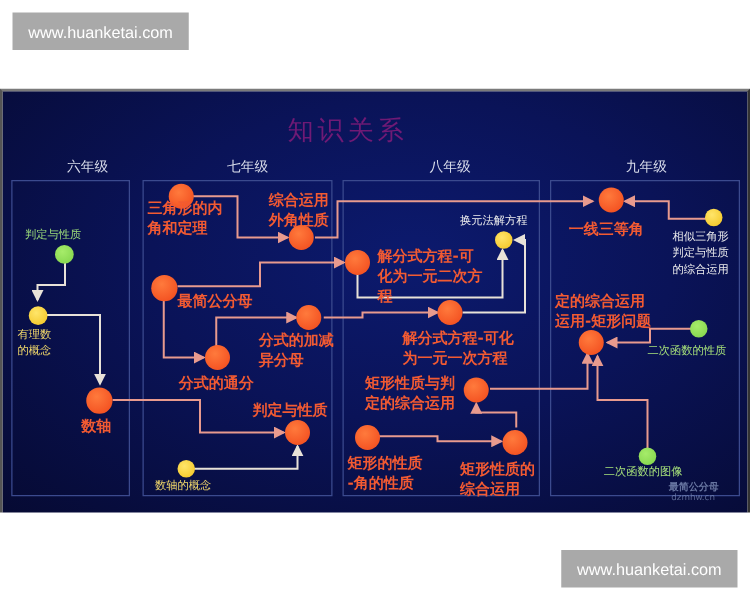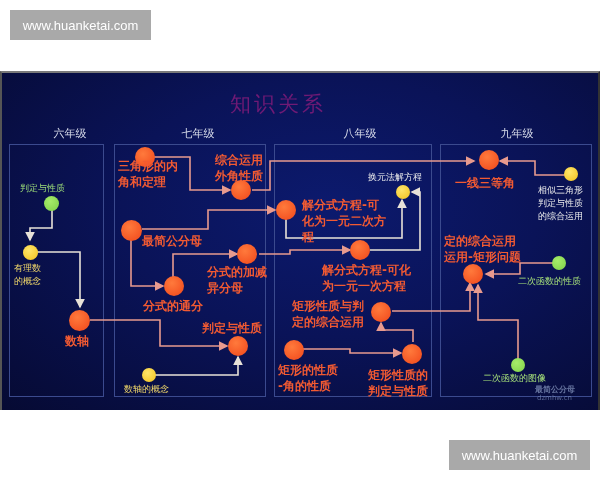--- a/index.html
+++ b/index.html
@@ -128,21 +128,21 @@
 <div class="lbl lbl-red" style="left:322px;top:262px">解分式方程-可化
 为一元一次方程</div>
 <div class="lbl lbl-red" style="left:292px;top:298px">矩形性质与判
 定的综合运用</div>
 <div class="node red" style="left:371px;top:302px;width:20px;height:20px"></div>
 <div class="node red" style="left:284px;top:340px;width:20px;height:20px"></div>
 <div class="lbl lbl-red" style="left:278px;top:362px">矩形的性质
 -角的性质</div>
 <div class="node red" style="left:402px;top:344px;width:20px;height:20px"></div>
 <div class="lbl lbl-red" style="left:368px;top:367px">矩形性质的
-判定与性质</div>
+综合运用</div>
 
 <div class="node red" style="left:479px;top:150px;width:20px;height:20px"></div>
 <div class="lbl lbl-red" style="left:455px;top:175px">一线三等角</div>
 <div class="node yel" style="left:564px;top:167px;width:14px;height:14px"></div>
 <div class="lbl lbl-w" style="left:538px;top:184px">相似三角形
 判定与性质
 的综合运用</div>
 <div class="lbl lbl-red" style="left:444px;top:233px">定的综合运用
 运用-矩形问题</div>
 <div class="node red" style="left:463px;top:264px;width:20px;height:20px"></div>

